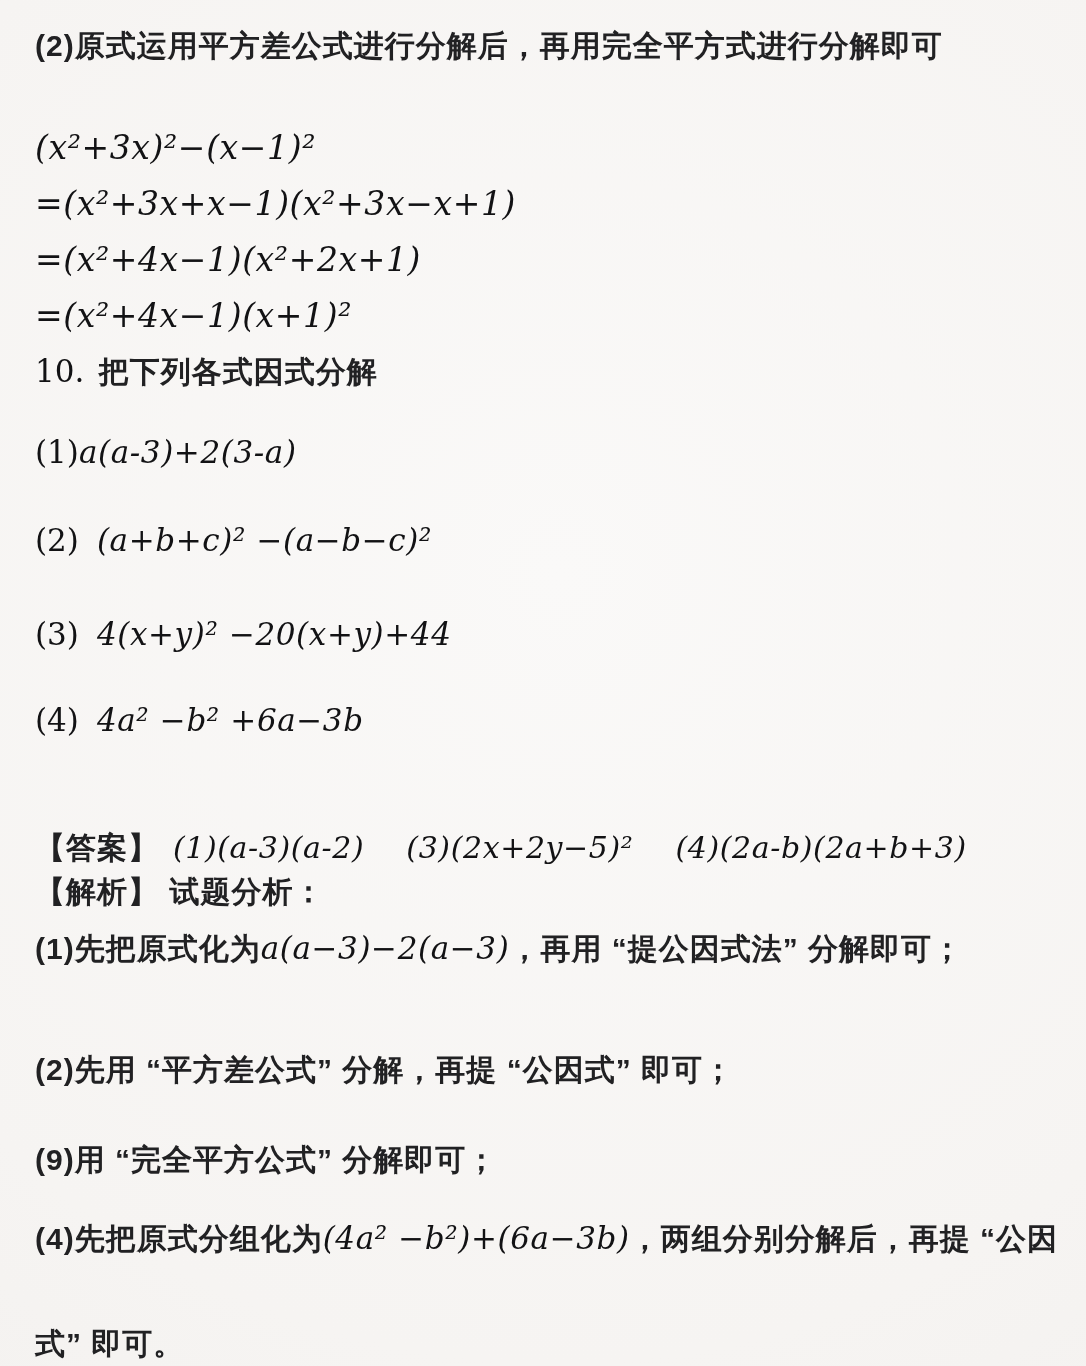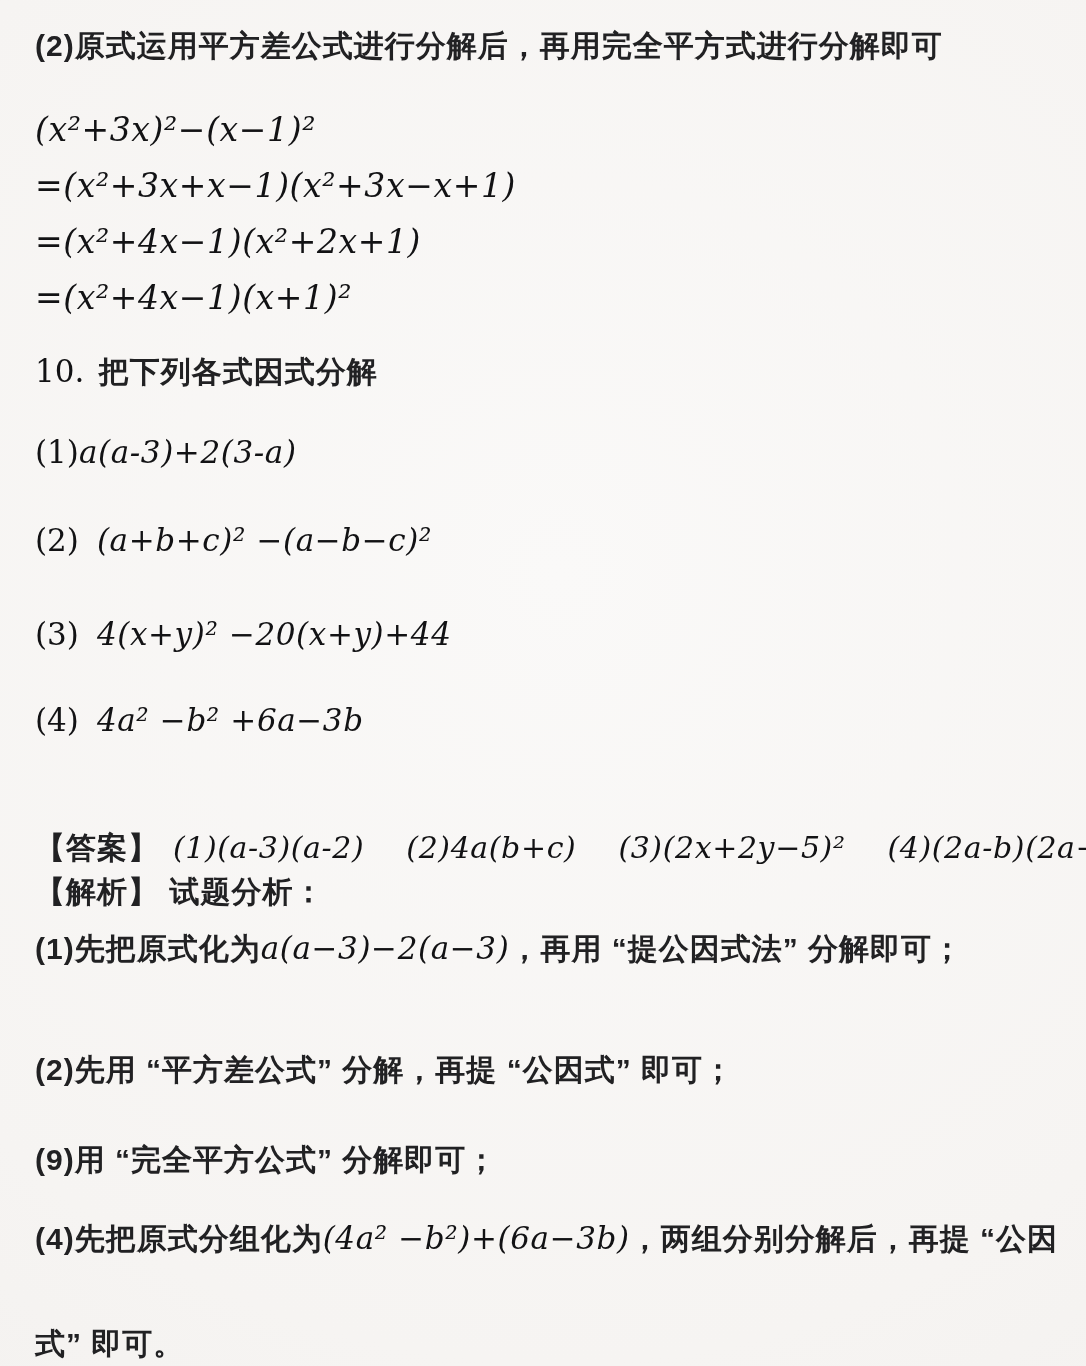--- a/index.html
+++ b/index.html
@@ -51,21 +51,21 @@
     line-height: 100px;
   }
 </style>
 </head>
 <body>
 
 <div class="page">
 
   <div class="abs cn" style="top:26px;">(2)原式运用平方差公式进行分解后，再用完全平方式进行分解即可</div>
 
-  <div class="abs math deriv" style="top:102px;">
+  <div class="abs math deriv" style="top:120px;">
     <div class="dline">(x²+3x)²−(x−1)²</div>
     <div class="dline">=(x²+3x+x−1)(x²+3x−x+1)</div>
     <div class="dline">=(x²+4x−1)(x²+2x+1)</div>
     <div class="dline">=(x²+4x−1)(x+1)²</div>
   </div>
 
   <div class="abs" style="top:352px;">
     <span class="mnum">10.</span>
     <span class="cn cn-med" style="margin-left:10px;">把下列各式因式分解</span>
   </div>
@@ -82,21 +82,20 @@
     <span class="mnum">(3)</span><span class="math q-gap">4(x+y)² −20(x+y)+44</span>
   </div>
 
   <div class="abs" style="top:702px;">
     <span class="mnum">(4)</span><span class="math q-gap">4a² −b² +6a−3b</span>
   </div>
 
   <div class="abs row" style="top:782px;">
     <span class="cn">【答案】</span>
     <span class="math ans-item">(1)(a-3)(a-2)</span>
-    <span class="math ans-item">(2)4a(b+c)</span>
     <span class="math ans-item">(3)(2x+2y−5)²</span>
     <span class="math ans-item">(4)(2a-b)(2a+b+3)</span>
   </div>
 
   <div class="abs" style="top:872px;">
     <span class="cn">【解析】</span>
     <span class="cn" style="margin-left:6px;">试题分析：</span>
   </div>
 
   <div class="abs" style="top:929px;">

